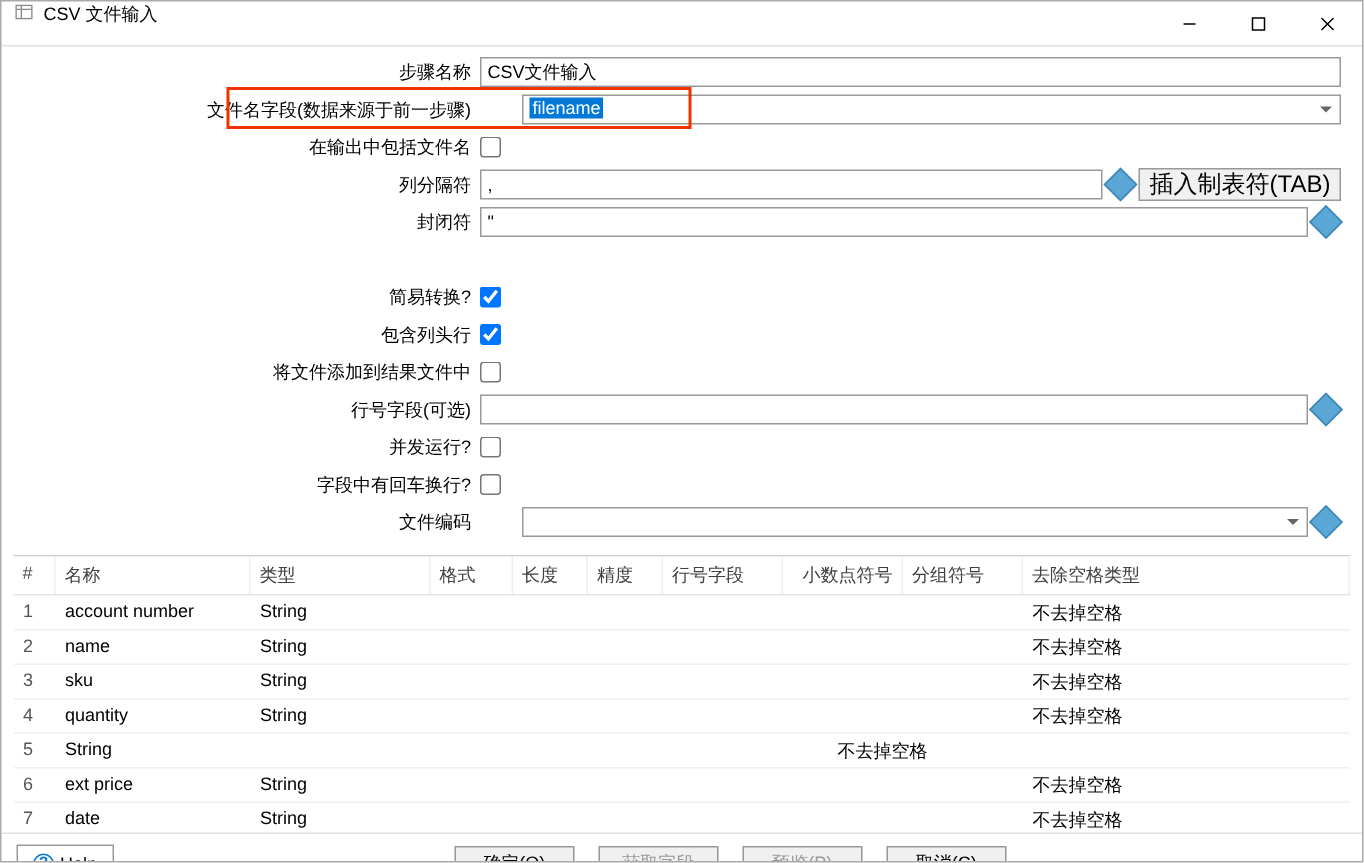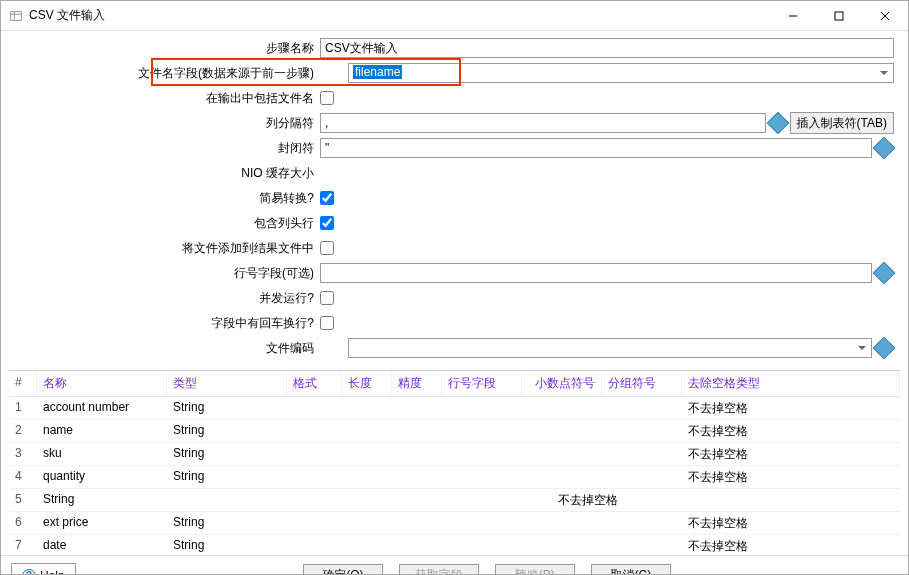--- a/index.html
+++ b/index.html
@@ -1,40 +1,40 @@
 <!DOCTYPE html>
 <html><head>
 <meta charset="utf-8">
 <style>
 * { box-sizing: border-box; margin: 0; padding: 0; font-family: "Microsoft YaHei", "Segoe UI", Arial, sans-serif; font-size: 12px; }
 body { background: #fff; width: 909px; height: 575px; overflow: hidden; border: 1px solid #aaa; }
-.titlebar { height: 30px; display: flex; align-items: center; padding: 0 0 0 8px; border-bottom: 1px solid #e0e0e0; }
+.titlebar { height: 30px; display: flex; align-items: flex-start; padding: 0 0 0 8px; border-bottom: 1px solid #e0e0e0; }
 .titlebar .icon { width: 14px; height: 14px; margin-right: 6px; color: #999; }
 .titlebar .title { flex: 1; font-size: 12px; color: #000; }
 .win-controls { display: flex; }
 .win-btn { width: 46px; height: 30px; display: flex; align-items: center; justify-content: center; background: transparent; border: none; cursor: pointer; }
 
 .form-area { padding: 6px 14px 2px 14px; }
 .form-row { display: flex; align-items: center; margin-bottom: 3px; min-height: 22px; }
 .lbl { width: 305px; text-align: right; padding-right: 6px; color: #000; font-size: 12px; white-space: nowrap; }
 .ctrl { flex: 1; display: flex; align-items: center; gap: 2px; }
 .txt { flex: 1; min-width: 0; height: 20px; border: 1px solid #999; padding: 1px 4px; font-size: 12px; outline: none; }
 .combo { flex: 1; height: 20px; border: 1px solid #999; padding: 1px 18px 1px 4px; font-size: 12px; position: relative; background: #fff; margin-left: 28px; }
 .combo::after { content: ""; position: absolute; right: 5px; top: 7px; border: 4px solid transparent; border-top-color: #666; }
 .combo .sel { background: #0078d7; color: #fff; padding: 0 2px; display: inline-block; }
 .diamond-btn { width: 16px; height: 16px; background: #5aa7d6; border: 1px solid #3b85b5; transform: rotate(45deg); flex-shrink: 0; cursor: pointer; margin: 0 2px; }
-.insert-tab-btn { height: 22px; padding: 0 6px; border: 1px solid #999; background: #f0f0f0; cursor: pointer; font-size: 12px; white-space: nowrap; }
+.insert-tab-btn { height: 22px; padding: 0 6px; border: 1px solid #999; background: #f0f0f0; cursor: pointer; font-size: 16px; white-space: nowrap; }
 .chk { width: 14px; height: 14px; cursor: pointer; }
 
 .highlight-row { position: relative; }
 .red-box { position: absolute; left: 136px; top: -4px; width: 310px; height: 28px; border: 2px solid #e30; pointer-events: none; }
 
 .grid { border-top: 1px solid #ccc; margin: 6px 8px 0 8px; }
 .grid-head { display: flex; background: #fff; border-bottom: 1px solid #e5e5e5; }
-.grid-head .gc { padding: 4px 6px; color: #6d28d9; font-size: 12px; border-right: 1px solid #eee; position: relative; }
+.grid-head .gc { padding: 4px 6px; color: #404040; font-size: 12px; border-right: 1px solid #eee; position: relative; }
 .grid-body { max-height: 158px; overflow: auto; }
 .grid-row { display: flex; border-bottom: 1px solid #f0f0f0; }
 .grid-row .gc { padding: 3px 6px 2px 6px; font-size: 12px; color: #000; overflow: hidden; white-space: nowrap; text-overflow: ellipsis; }
 .gc.n { width: 28px; text-align: left; color: #555; }
 .gc.c1 { width: 130px; }
 .gc.c2 { width: 120px; }
 .gc.c3 { width: 55px; }
 .gc.c4 { width: 50px; }
 .gc.c5 { width: 50px; }
 .gc.c6 { width: 80px; }
@@ -115,21 +115,20 @@
 
   <div class="form-row">
     <div class="lbl">封闭符</div>
     <div class="ctrl">
       <input class="txt" value="&quot;" style="">
       <div class="diamond-btn"></div>
     </div>
   </div>
 
   <div class="form-row">
-    <div class="lbl">NIO 缓存大小</div>
   </div>
 
   <div class="form-row">
     <div class="lbl">简易转换?</div>
     <div class="ctrl">
         <input type="checkbox" class="chk" checked="" style="">
       </div>
   </div>
 
   <div class="form-row">

